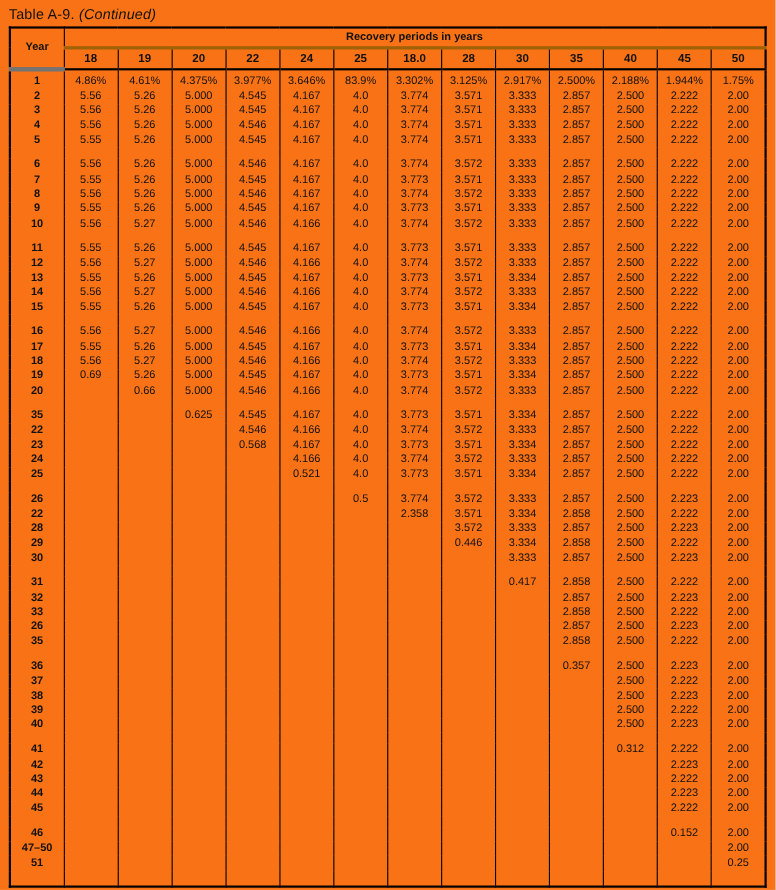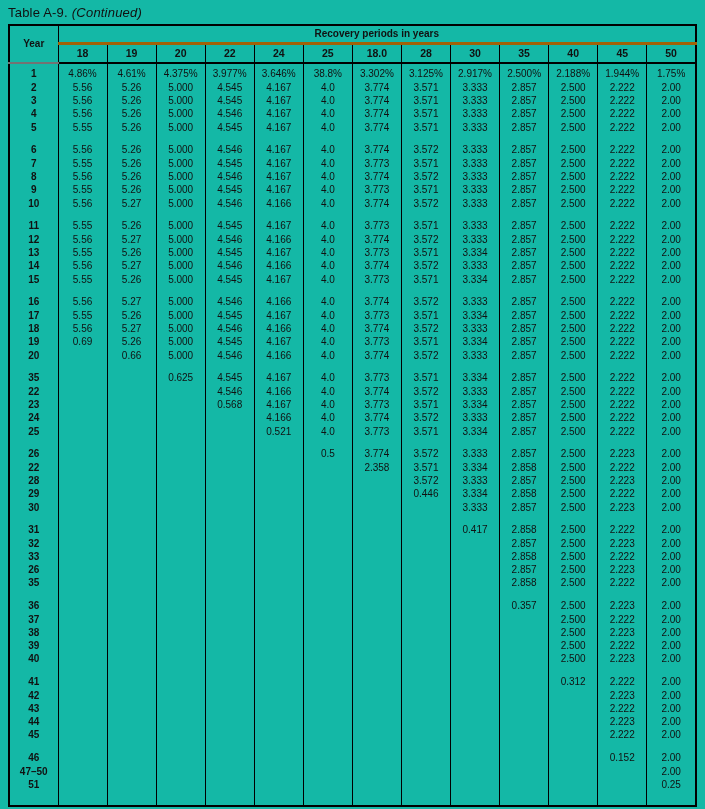--- a/index.html
+++ b/index.html
@@ -1,21 +1,21 @@
 <!DOCTYPE html>
 <html><head>
 <meta charset="utf-8">
 <style>
   * { margin: 0; padding: 0; box-sizing: border-box; }
   html, body { background: #e8e8e8; }
   .page {
     position: relative;
     width: 705px;
     height: 809px;
-    background: #14b8a6;
+    background: #f97316;
     font-family: "Liberation Sans", sans-serif;
     color: #111;
     overflow: hidden;
   }
   .title {
     position: absolute;
     left: 8px;
     top: 5px;
     font-size: 13px;
     letter-spacing: 0.2px;
@@ -36,21 +36,21 @@
     border-right: 1px solid #000;
     padding: 0;
     text-align: center;
     font-size: 10px;
     line-height: 1.25;
     overflow: visible;
     white-space: nowrap;
   }
   th.year-head {
     font-weight: bold;
-    border-bottom: 2px solid #737373;
+    border-bottom: 4px solid #737373;
     vertical-align: middle;
     font-size: 10.5px;
   }
   th.group-head {
     font-weight: bold;
     height: 18px;
     border-bottom: 3px solid #a16207;
     vertical-align: middle;
     font-size: 10.5px;
   }
@@ -131,21 +131,21 @@
           <td></td>
           <td></td>
         </tr>
         <tr>
           <td class="year">1</td>
           <td>4.86%</td>
           <td>4.61%</td>
           <td>4.375%</td>
           <td>3.977%</td>
           <td>3.646%</td>
-          <td>38.8%</td>
+          <td>83.9%</td>
           <td>3.302%</td>
           <td>3.125%</td>
           <td>2.917%</td>
           <td>2.500%</td>
           <td>2.188%</td>
           <td>1.944%</td>
           <td>1.75%</td>
         </tr>
         <tr>
           <td class="year">2</td>

